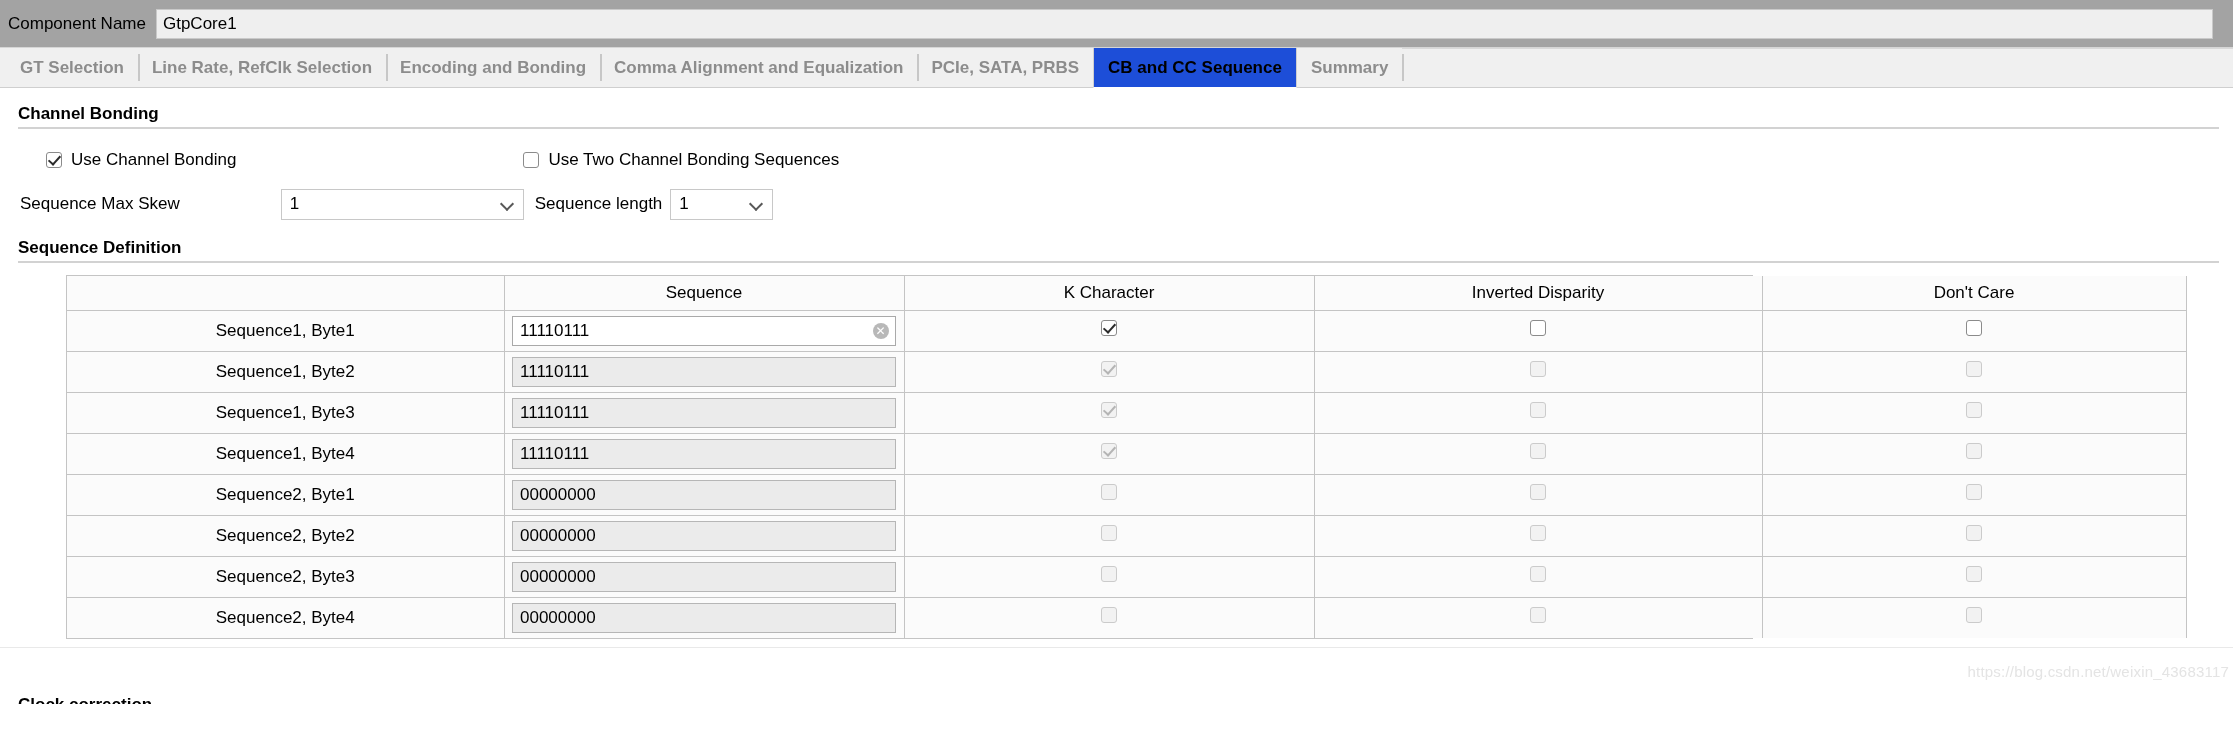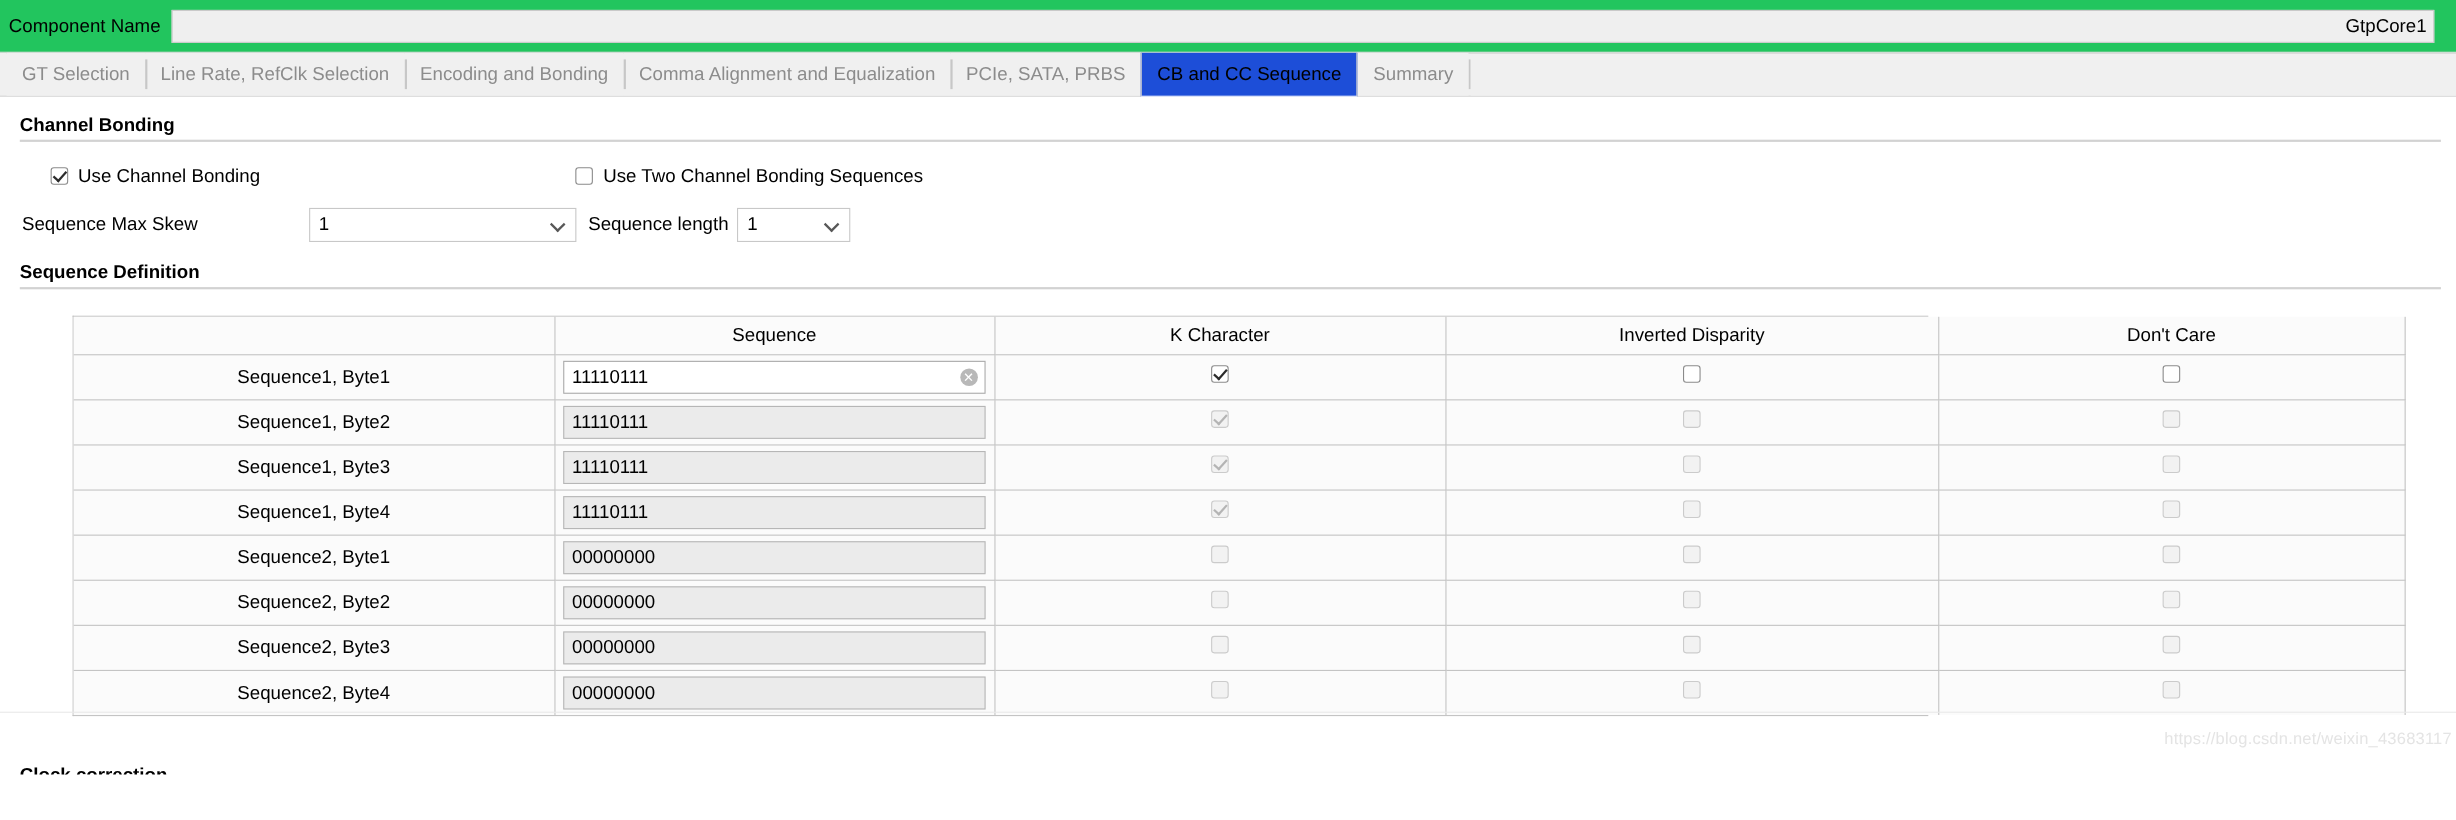--- a/index.html
+++ b/index.html
@@ -13,27 +13,26 @@
     font-family: "Liberation Sans", sans-serif;
     font-size: 17px;
     color: #000000;
     overflow: hidden;
     position: relative;
   }
 
   
   .comp-bar {
     height: 48px;
-    background: #22c55e;
+    background: #a3a3a3;
     display: flex;
     align-items: center;
     padding-left: 8px;
     box-sizing: border-box;
     border-bottom: 1px solid #d6d6d6;
-    text-align: right;
   }
   .comp-label {
     font-size: 17px;
     color: #000;
     margin-right: 10px;
     white-space: nowrap;
   }
   .comp-input {
     flex: 1;
     height: 30px;
@@ -64,21 +63,21 @@
     position: absolute;
     left: 6px; right: 0; top: 0;
     height: 1px;
     background: #d9d9d9;
   }
   .tab {
     display: flex;
     align-items: center;
     padding: 0 14px;
     font-size: 17px;
-    font-weight: normal;
+    font-weight: bold;
     color: #8c8c8c;
     background: #f0f0f0;
     position: relative;
     white-space: nowrap;
     cursor: default;
     box-sizing: border-box;
   }
   .tab + .tab::before {
     content: "";
     position: absolute;
@@ -200,21 +199,21 @@
     border: solid #585858;
     border-width: 0 2.2px 2.2px 0;
     transform: rotate(45deg);
   }
   #combo-skew { width: 243px; margin-left: 101px; }
   #combo-len  { width: 103px; margin-left: 8px; }
   .lbl-seqlen { margin-left: 11px; }
 
   
   .tbl-wrap {
-    margin: 24px 0 0 66px;
+    margin: 12px 0 0 66px;
     width: 1687px;
     border: 1px solid #c4c4c4;
     border-right: none;
     box-sizing: border-box;
     background: #fbfbfb;
   }
   table.seq {
     border-collapse: collapse;
     width: 100%;
     table-layout: fixed;

